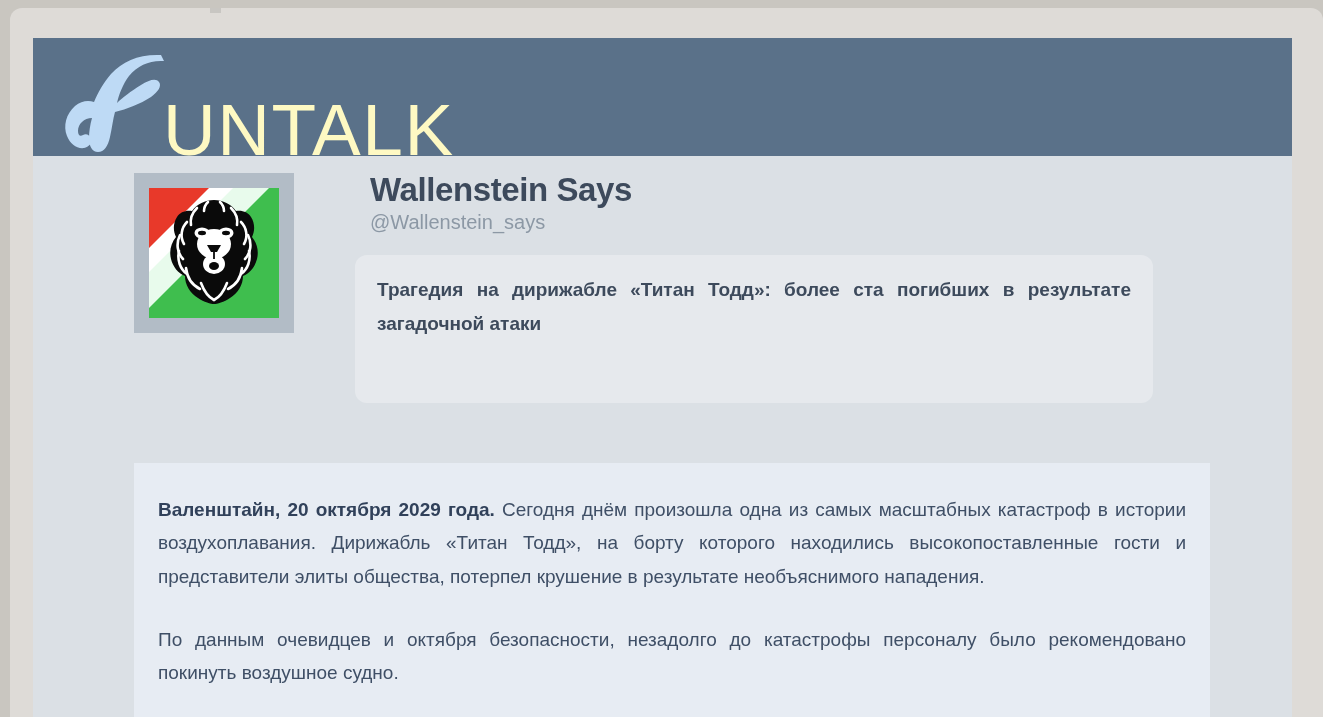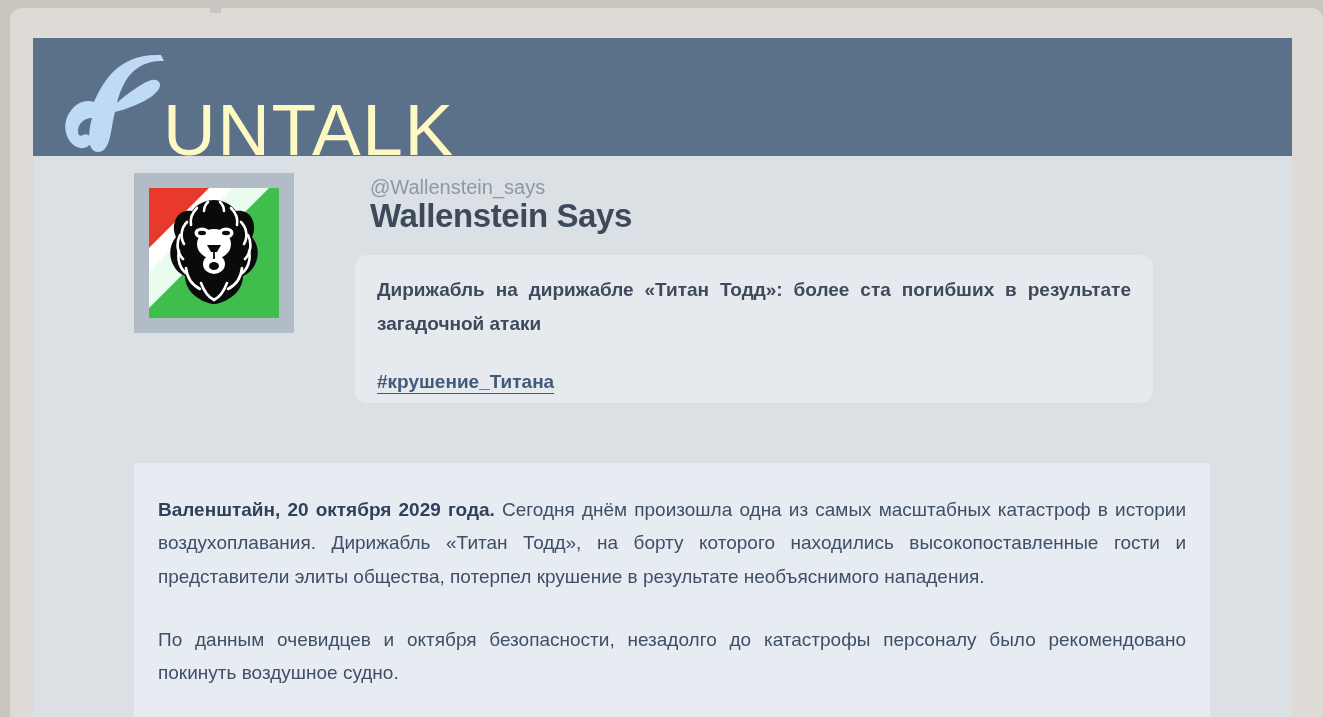--- a/index.html
+++ b/index.html
@@ -285,27 +285,26 @@
               <ellipse cx="65" cy="78" rx="5" ry="4"></ellipse>
             </g>
             <g stroke="#0a0a0a" stroke-width="1.8" fill="none">
               <path d="M65 64 L65 71"></path>
             </g>
           </g>
         </svg>
       </div>
 
       <div id="profile-meta">
+        <div id="display-name">Wallenstein Says</div>
         <div id="handle">@Wallenstein_says</div>
-        <div id="display-name">Wallenstein Says</div>
       </div>
 
       <div id="tweet-bubble">
-        <div id="tweet-headline">Дирижабль на дирижабле «Титан Тодд»: более ста погибших в результате загадочной атаки</div>
-        <a id="tweet-hashtag">#крушение_Титана</a>
+        <div id="tweet-headline">Трагедия на дирижабле «Титан Тодд»: более ста погибших в результате загадочной атаки</div>
       </div>
 
     </div>
 
     <div id="article-card">
       <p class="article-paragraph"><span class="dateline">Валенштайн, 20 октября 2029 года.</span><span> Сегодня днём произошла одна из самых масштабных катастроф в истории воздухоплавания. Дирижабль «Титан Тодд», на борту которого находились высокопоставленные гости и представители элиты общества, потерпел крушение в результате необъяснимого нападения.</span></p>
       <p class="article-paragraph">По данным очевидцев и октября безопасности, незадолго до катастрофы персоналу было рекомендовано покинуть воздушное судно.</p>
     </div>
 
   </div>

